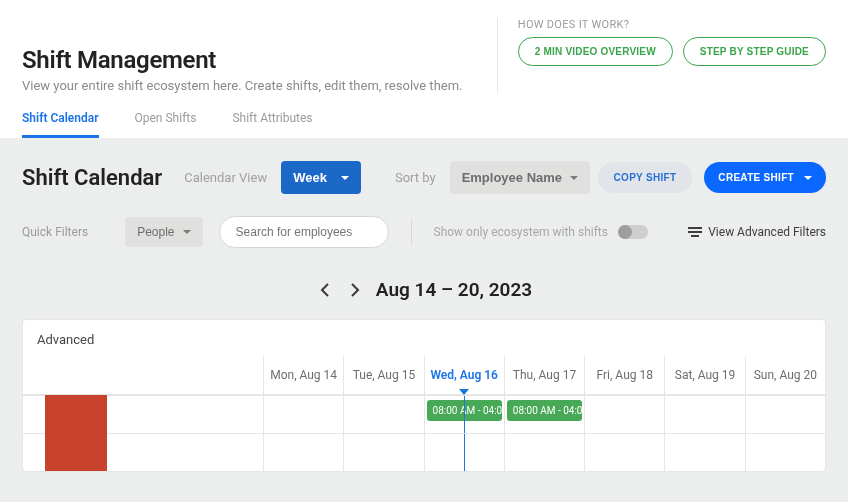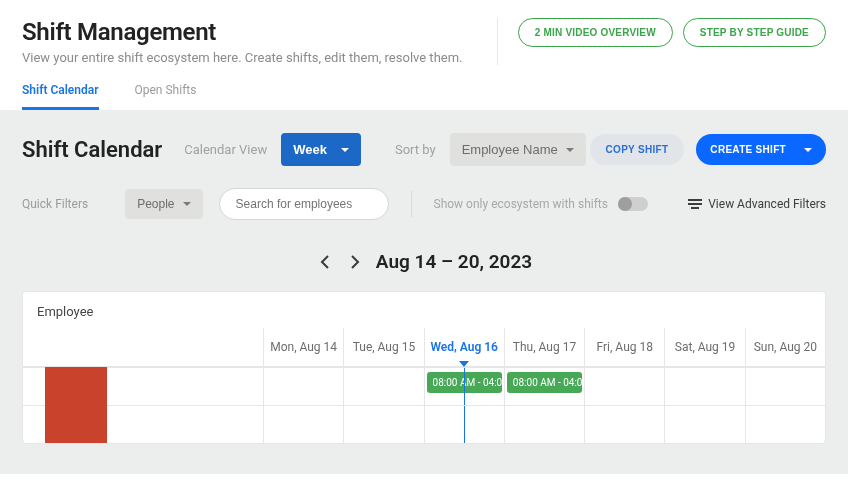--- a/index.html
+++ b/index.html
@@ -1,43 +1,43 @@
 <!DOCTYPE html>
 <html><head>
 <meta charset="utf-8">
 <style>
 * { margin: 0; padding: 0; box-sizing: border-box; }
 body { font-family: -apple-system, BlinkMacSystemFont, "Segoe UI", Roboto, Arial, sans-serif; background: #fff; width: 848px; height: 502px; overflow: hidden; }
 
 .header { display: flex; padding: 18px 22px 0 22px; }
 .header-left { flex: 1; }
-.page-title { font-size: 24px; font-weight: 600; color: #222; letter-spacing: -0.3px; }
+.page-title { font-size: 24px; font-weight: 600; color: #222; letter-spacing: -0.3px; margin-top: 28px; }
 .page-subtitle { font-size: 13px; color: #8b8b8b; margin-top: 4px; }
 .header-right { padding-left: 20px; border-left: 1px solid #e6e6e6; min-width: 280px; }
 .how-label { font-size: 11px; color: #9b9b9b; letter-spacing: 0.3px; padding-bottom: 6px; }
 .pill-row { display: flex; gap: 10px; }
 .pill { border: 1px solid #3aa54a; color: #3aa54a; background: #fff; font-size: 10px; font-weight: 600; letter-spacing: 0.2px; padding: 8px 16px; border-radius: 18px; cursor: pointer; }
 
 .tabs { display: flex; gap: 36px; padding: 18px 22px 0 22px; border-bottom: 1px solid #eee; }
 .tab { font-size: 12px; color: #9b9b9b; padding-bottom: 10px; cursor: pointer; }
 .tab.active { color: #1a73e8; font-weight: 600; border-bottom: 3px solid #1a73e8; }
 
 .gray-section { background: #eceded; padding: 0 0 30px 0; }
 
 .toolbar-row { display: flex; align-items: center; padding: 22px 22px 14px 22px; }
 .section-title { font-size: 22px; font-weight: 600; color: #222; margin-right: 22px; }
 .label-muted { font-size: 13px; color: #a1a1a1; margin-right: 14px; }
 .select-blue { background: #1b68c6; color: #fff; border: none; font-size: 13px; font-weight: 600; padding: 9px 12px; border-radius: 4px; display: inline-flex; align-items: center; gap: 14px; cursor: pointer; }
-.select-gray { background: #e0e0df; color: #6d6d6d; border: none; font-size: 13px; font-weight: 400; padding: 9px 12px; border-radius: 4px; display: inline-flex; align-items: center; gap: 8px; cursor: pointer; }
+.select-gray { background: #e0e0df; color: #6d6d6d; border: none; font-size: 13px; font-weight: 700; padding: 9px 12px; border-radius: 4px; display: inline-flex; align-items: center; gap: 8px; cursor: pointer; }
 .caret { width: 0; height: 0; display: inline-block; }
 .caret.down-white { border-left: 4px solid transparent; border-right: 4px solid transparent; border-top: 4px solid #fff; }
 .caret.down-gray { border-left: 4px solid transparent; border-right: 4px solid transparent; border-top: 4px solid #7a7a7a; }
 .spacer { flex: 1; }
 .copy-btn { background: #e1e5e9; color: #2a6fd6; border: none; font-size: 10px; font-weight: 700; letter-spacing: 0.3px; padding: 10px 16px; border-radius: 18px; cursor: pointer; }
-.create-btn { background: #0a67ff; color: #fff; border: none; font-size: 10px; font-weight: 700; letter-spacing: 0.3px; padding: 10px 14px; border-radius: 18px; display: inline-flex; align-items: center; gap: 18px; margin-left: 12px; cursor: pointer; }
+.create-btn { background: #0a67ff; color: #fff; border: none; font-size: 10px; font-weight: 700; letter-spacing: 0.3px; padding: 10px 14px; border-radius: 18px; display: inline-flex; align-items: center; gap: 10px; margin-left: 12px; cursor: pointer; }
 
 .filter-row { display: flex; align-items: center; padding: 8px 22px 24px 22px; }
 .qf-label { font-size: 12px; color: #9b9b9b; margin-right: 24px; }
 .people-btn { background: #e0e0df; color: #6d6d6d; border: none; font-size: 12px; padding: 8px 12px; border-radius: 4px; display: inline-flex; align-items: center; gap: 8px; cursor: pointer; margin-right: 16px; margin-left: 13px; }
 .search-box { border: 1px solid #d5d5d5; background: #fff; border-radius: 18px; padding: 8px 16px; font-size: 12px; color: #6d6d6d; width: 170px; }
 .divider-v { width: 1px; height: 26px; background: #d9d9d9; margin: 0 22px; }
 .show-only { font-size: 12px; color: #a8a8a8; margin-right: 10px; }
 .toggle { width: 30px; height: 14px; background: #cfcfcf; border-radius: 8px; position: relative; cursor: pointer; }
 .toggle::after { content: ''; width: 14px; height: 14px; background: #9e9e9e; border-radius: 50%; position: absolute; left: 0; top: 0; }
 .adv-filter { display: inline-flex; align-items: center; gap: 6px; font-size: 12px; color: #3d3d3d; cursor: pointer; }
@@ -67,30 +67,32 @@
 </style>
 </head>
 <body>
 
 <div class="header">
   <div class="header-left">
     <div class="page-title">Shift Management</div>
     <div class="page-subtitle">View your entire shift ecosystem here. Create shifts, edit them, resolve them.</div>
   </div>
   <div class="header-right">
+    <div class="how-label">HOW DOES IT WORK?</div>
     <div class="pill-row">
       <button class="pill">2 MIN VIDEO OVERVIEW</button>
       <button class="pill">STEP BY STEP GUIDE</button>
     </div>
   </div>
 </div>
 
 <div class="tabs">
   <div class="tab active">Shift Calendar</div>
   <div class="tab">Open Shifts</div>
+  <div class="tab">Shift Attributes</div>
 </div>
 
 <div class="gray-section">
 
   <div class="toolbar-row">
     <div class="section-title">Shift Calendar</div>
     <div class="label-muted">Calendar View</div>
     <button class="select-blue">
       <span>Week</span>
       <span class="caret down-white"></span>
@@ -135,21 +137,21 @@
     <span class="nav-arrow">
       <svg width="10" height="14" viewBox="0 0 10 14">
           <path d="M2 1l6 6-6 6" stroke="#3a3a3a" stroke-width="2" fill="none"></path>
         </svg>
     </span>
     <div class="date-range">Aug 14 – 20, 2023</div>
   </div>
 
   <div class="calendar">
     <div class="cal-head">
-      <div class="emp-col">Employee</div>
+      <div class="emp-col">Advanced</div>
       <div class="day-col">Mon, Aug 14</div>
       <div class="day-col">Tue, Aug 15</div>
       <div class="day-col active"><span>Wed, Aug 16</span><span class="tri-marker"></span></div>
       <div class="day-col">Thu, Aug 17</div>
       <div class="day-col">Fri, Aug 18</div>
       <div class="day-col">Sat, Aug 19</div>
       <div class="day-col">Sun, Aug 20</div>
     </div>
 
     <div style="position:relative;">

